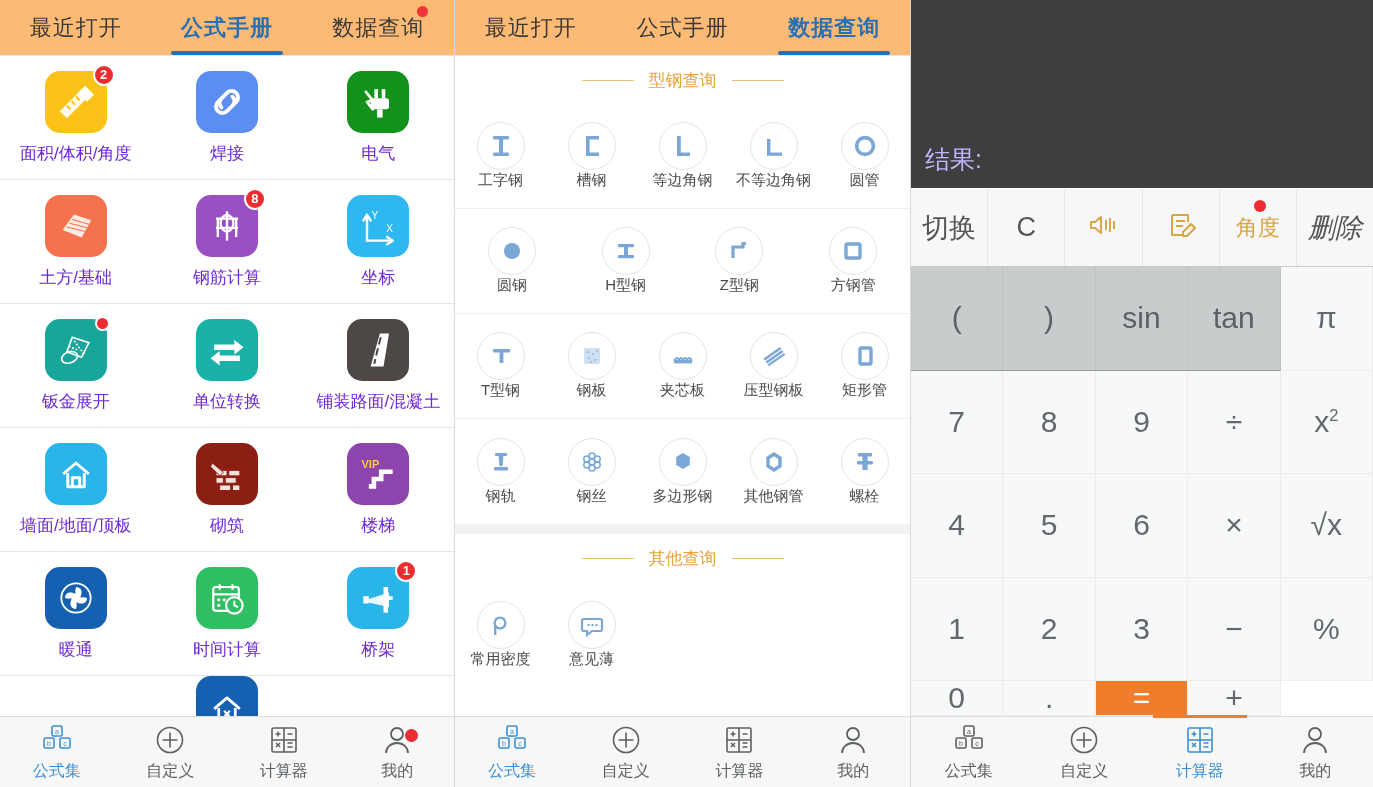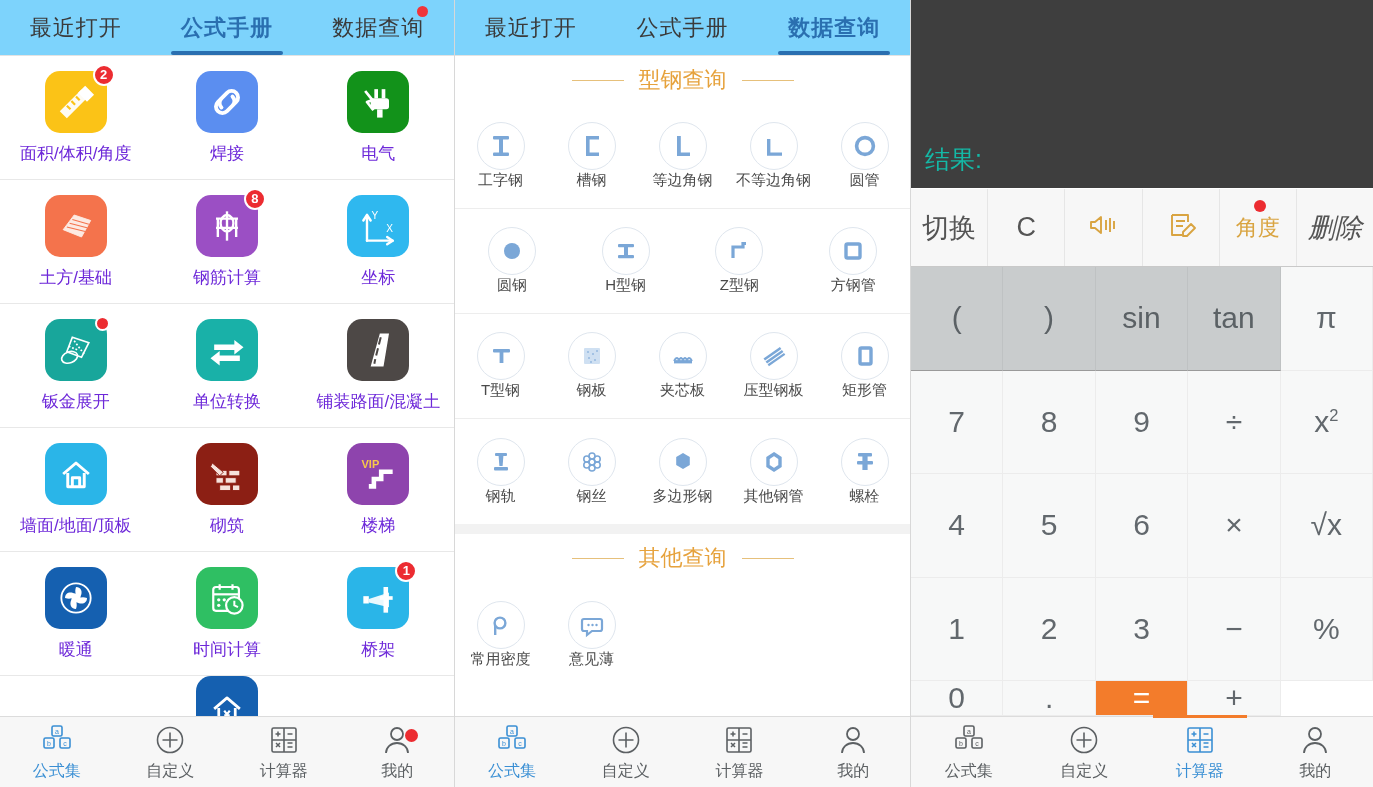--- a/index.html
+++ b/index.html
@@ -12,21 +12,21 @@
 
   
   .panel{ position:relative; height:787px; background:#fff; overflow:hidden; }
   .panel-a{ width:455px; border-right:1px solid #d8d8d8; }
   .panel-b{ width:456px; border-right:1px solid #d8d8d8; }
   .panel-c{ width:462px; }
 
   
   .tabbar{
     height:55px; display:flex; align-items:flex-start;
-    background:#7dd3fc; position:relative;
+    background:#fdba74; position:relative;
   }
   .tab{
     flex:1; text-align:center; position:relative;
     font-size:22px; color:#3a3a3a; letter-spacing:1px;
     height:55px; line-height:55px; cursor:pointer;
   }
   .tab.active{ color:#2a6fb0; font-weight:bold; }
   .tab .ul{
     position:absolute; left:50%; transform:translateX(-50%);
     bottom:0; width:112px; height:4px; background:#2a6fb0; border-radius:2px;
@@ -56,21 +56,21 @@
     border-radius:11px; background:#ec2c31; color:#fff; font-size:13px;
     display:flex; align-items:center; justify-content:center;
     border:2px solid #fff; font-weight:bold; padding:0 3px;
   }
   .badge.plain{ min-width:15px; width:15px; height:15px; border-radius:50%; padding:0; right:-3px; top:-3px;}
 
   
   .gridB{ position:absolute; top:56px; left:0; right:0; bottom:71px; overflow:hidden; }
   .secthead{
     display:flex; align-items:center; justify-content:center;
-    height:48px; font-size:22px; color:#e6a23c; gap:15px;
+    height:48px; font-size:17px; color:#e6a23c; gap:15px;
   }
   .secthead .ln{ width:52px; height:1px; background:#e6c07b; }
   .rowB{ display:flex; height:105px; border-bottom:1px solid #ededed; }
   .rowB.last{ border-bottom:none; }
   .cellB{
     flex:1; display:flex; flex-direction:column;
     align-items:center; justify-content:center; cursor:pointer;
   }
   .cellB.empty{ cursor:default; }
   .iconB{
@@ -81,21 +81,21 @@
   .iconB svg{ width:30px; height:30px; display:block; }
   .labelB{ margin-top:1px; font-size:15px; color:#4a4a4a; white-space:nowrap; }
   .bandgap{ height:10px; background:#f2f2f2; }
 
   
   .calc-display{
     position:absolute; top:0; left:0; right:0; height:188px;
     background:#3e3e3e; color:#f2f2f2;
   }
   .calc-result{
-    position:absolute; left:14px; bottom:12px; font-size:25px; color:#14b8a6;
+    position:absolute; left:14px; bottom:12px; font-size:25px; color:#c4b5fd;
   }
   .calc-funcrow{
     position:absolute; top:189px; left:0; right:0; height:78px;
     display:flex; background:#f7f7f7; border-bottom:1px solid #c9c9c9;
   }
   .fbtn{
     flex:1; display:flex; align-items:center; justify-content:center;
     font-size:27px; color:#555; border-right:1px solid #e6e6e6;
     position:relative; cursor:pointer;
   }

